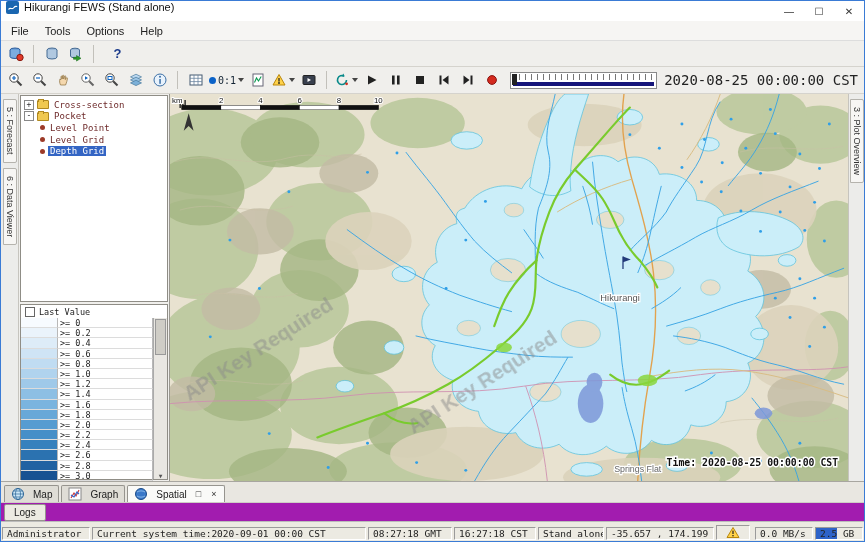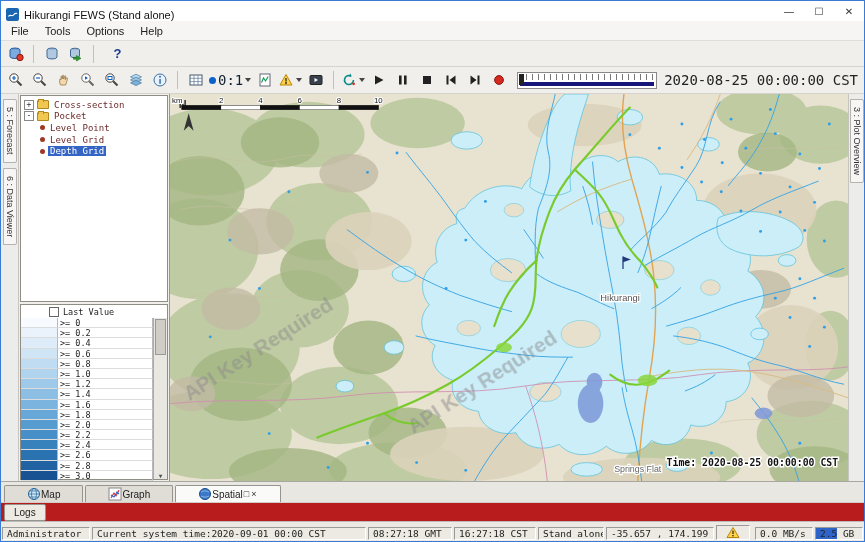--- a/index.html
+++ b/index.html
@@ -1,37 +1,37 @@
 <!DOCTYPE html>
 <html><head>
 <meta charset="utf-8">
 <style>
   html,body{margin:0;padding:0;background:#fff;}
   body{width:865px;height:542px;overflow:hidden;font-family:"Liberation Sans",sans-serif;font-size:11px;color:#222;}
   .window{width:865px;height:542px;box-sizing:border-box;border:1px solid #3a7bd5;display:flex;flex-direction:column;background:#f0efec;}
 
   
-  .titlebar{height:20px;background:#fff;display:flex;align-items:flex-end;gap:5px;padding-left:5px;flex:0 0 auto;}
+  .titlebar{height:20px;background:#fff;display:flex;align-items:flex-start;gap:5px;padding-left:5px;flex:0 0 auto;}
   .titlebar .title{font-size:11px;color:#111;}
   .win-controls{margin-left:auto;display:flex;height:100%;}
   .win-btn{width:30px;height:100%;display:flex;align-items:center;justify-content:center;font-size:10px;color:#333;}
 
   
   .menubar{height:19px;background:#f6f5f3;border-bottom:1px solid #ddd;display:flex;align-items:center;padding-left:2px;flex:0 0 auto;}
   .menu-item{padding:2px 8px;font-size:11px;}
 
   
   .toolbar{display:flex;align-items:center;gap:1px;padding:0 3px;background:#f0efec;border-bottom:1px solid #d5d3cd;flex:0 0 auto;}
   .toolbar.tb1{height:25px;}
   .toolbar.tb2{height:26px;}
   .tbtn{min-width:21px;height:21px;display:flex;align-items:center;justify-content:center;border:1px solid transparent;gap:1px;}
   .tsep{width:1px;height:18px;background:#c2c0ba;margin:0 5px;flex:0 0 auto;}
   .caret{width:0;height:0;border-left:3px solid transparent;border-right:3px solid transparent;border-top:4px solid #444;margin-left:1px;}
   .helpbtn{font-weight:bold;font-size:13px;color:#1a3a8a;padding:0 6px;}
-  .dotlabel{font-size:14px;font-family:"DejaVu Sans Mono",monospace;color:#123;}
+  .dotlabel{font-size:10px;font-family:"DejaVu Sans Mono",monospace;color:#123;}
   .bluedot{width:7px;height:7px;border-radius:50%;background:#0b62c8;display:inline-block;margin-right:1px;}
 
   
   .timeline{flex:1;height:15px;position:relative;border:1px solid #8a8a8a;background:#fff;margin:0 6px;}
   .tl-ticks{position:absolute;left:2px;right:2px;top:1px;height:6px;background:repeating-linear-gradient(90deg,#777 0,#777 1px,transparent 1px,transparent 6px);}
   .tl-bar{position:absolute;left:2px;right:2px;bottom:2px;height:4px;background:#15157a;}
   .tl-thumb{position:absolute;left:1px;top:1px;width:5px;height:11px;background:#222;}
   .tb-timestamp{font-family:"DejaVu Sans Mono",monospace;font-size:14px;white-space:nowrap;padding-right:3px;}
 
   
@@ -45,40 +45,40 @@
   .tree{height:202px;flex:0 0 auto;margin:1px;background:#fff;border:1px solid #8f8d86;overflow:hidden;font-family:"DejaVu Sans Mono",monospace;font-size:9px;padding-top:3px;}
   .tree-row{display:flex;align-items:center;height:11.6px;gap:3px;}
   .toggle{width:8px;height:8px;border:1px solid #888;background:#fff;font-size:8px;line-height:7px;text-align:center;color:#333;flex:0 0 auto;}
   .folder{width:10px;height:7px;background:#f0c850;border:1px solid #b08820;border-radius:1px 1px 0 0;position:relative;flex:0 0 auto;}
   .folder:before{content:"";position:absolute;left:0;top:-2px;width:4px;height:2px;background:#f0c850;border:1px solid #b08820;border-bottom:none;}
   .bullet{width:5px;height:5px;border-radius:50%;background:#9c3a28;flex:0 0 auto;}
   .tree-label{color:#6e2a2a;white-space:nowrap;padding:0 2px;}
   .tree-label.selected{background:#3465c4;color:#fff;}
 
   .legend{flex:1;margin:1px;background:#fff;border:1px solid #8f8d86;display:flex;flex-direction:column;font-family:"DejaVu Sans Mono",monospace;font-size:8.5px;min-height:0;}
-  .legend-header{height:13px;display:flex;align-items:center;gap:4px;padding-left:4px;flex:0 0 auto;color:#222;margin-left:24px;}
+  .legend-header{height:13px;display:flex;align-items:center;gap:4px;padding-left:4px;flex:0 0 auto;color:#222;}
   .checkbox{width:8px;height:8px;border:1px solid #666;background:#fff;flex:0 0 auto;}
   .legend-body{flex:1;display:flex;min-height:0;}
   .legend-rows{flex:1;display:flex;flex-direction:column;}
   .legend-row{display:flex;height:10.2px;flex:0 0 auto;}
   .legend-swatch{width:36px;flex:0 0 auto;border-right:1px solid #b8b8b8;border-bottom:1px solid #dcdcdc;}
   .legend-label{flex:1;border-bottom:1px solid #dcdcdc;border-right:1px solid #b8b8b8;padding-left:2px;color:#222;white-space:nowrap;}
   .vscroll{width:13px;flex:0 0 auto;background:#e9e7e2;border-left:1px solid #aaa;display:flex;flex-direction:column;align-items:center;justify-content:space-between;font-size:6px;color:#555;}
   .scroll-thumb{width:9px;height:34px;background:#cfcdc6;border:1px solid #999;margin-top:1px;}
 
   .map-area{flex:1;position:relative;min-width:0;}
   .map-area svg{position:absolute;inset:0;width:100%;height:100%;}
 
   
   .btabs{height:19px;background:#e9e7e1;border-top:1px solid #a8a6a0;display:flex;align-items:flex-end;gap:2px;padding:1px 3px 0;flex:0 0 auto;}
-  .btab{display:flex;align-items:center;gap:0;height:16px;padding:0 22px;font-size:10px;background:#dfddd6;border:1px solid #96948e;border-bottom:none;border-radius:2px 2px 0 0;}
+  .btab{display:flex;align-items:center;gap:8px;height:16px;padding:0 6px;font-size:10px;background:#dfddd6;border:1px solid #96948e;border-bottom:none;border-radius:2px 2px 0 0;}
   .btab.active{background:#fafaf8;}
   .btab .winglyph{font-size:9px;color:#333;padding:0 1px;}
 
-  .logs-row{height:18px;background:#b91c1c;border-top:1px solid #cfcdc6;display:flex;align-items:center;padding-left:3px;flex:0 0 auto;}
+  .logs-row{height:18px;background:#a21caf;border-top:1px solid #cfcdc6;display:flex;align-items:center;padding-left:3px;flex:0 0 auto;}
   .logs-btn{font-size:10px;height:15px;padding:0 9px;border:1px solid #96948e;background:#eceae2;border-radius:2px;display:flex;align-items:center;}
 
   
   .statusbar{height:19px;background:#eceae2;border-top:1px solid #bbb;display:flex;align-items:flex-end;font-family:"DejaVu Sans Mono",monospace;font-size:9.5px;flex:0 0 auto;}
   .sseg{border:1px solid;border-color:#9a9a9a #fff #fff #9a9a9a;margin:1px;display:flex;align-items:center;padding:0 4px;white-space:nowrap;overflow:hidden;box-sizing:border-box;position:relative;}
   .sseg.user{width:88px;}
   .sseg.sys{width:274px;}
   .sseg.gmt{width:84px;}
   .sseg.cst{width:82px;}
   .sseg.mode{width:66px;}

